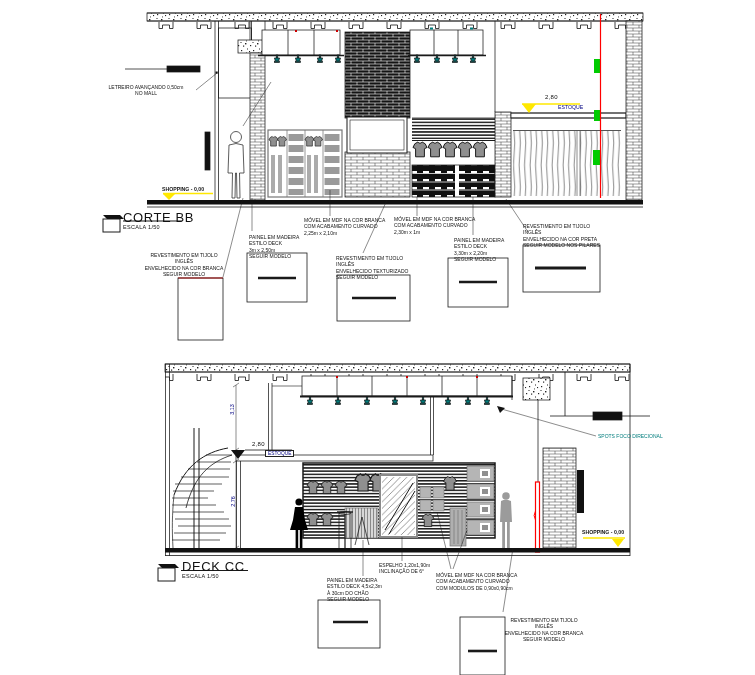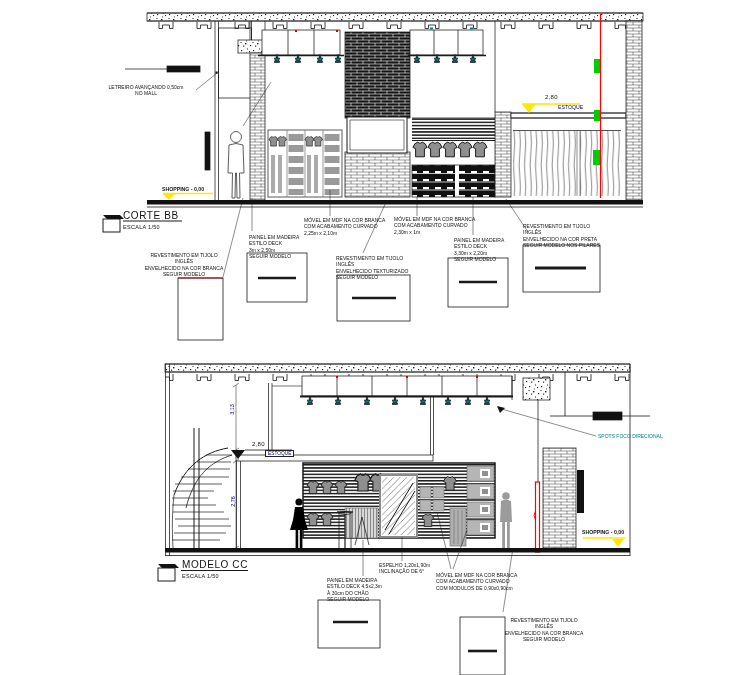--- a/index.html
+++ b/index.html
@@ -1,21 +1,21 @@
 <!DOCTYPE html>
 <html><head>
 <meta charset="utf-8">
 <style>
   html,body{margin:0;padding:0;background:#fff;}
   #canvas{position:relative;width:755px;height:675px;background:#fff;overflow:hidden;
           font-family:"Liberation Sans",sans-serif;}
   #linework{position:absolute;left:0;top:0;}
   .lbl{position:absolute;font-size:5px;line-height:1.25;color:#141414;white-space:pre-line;}
   .ctr{text-align:center;}
-  .title{position:absolute;font-size:10px;letter-spacing:.6px;color:#111;}
+  .title{position:absolute;font-size:13px;letter-spacing:.6px;color:#111;}
   .scale{position:absolute;font-size:5.5px;color:#111;letter-spacing:.3px;}
   .dimtxt{position:absolute;font-size:6px;color:#111;letter-spacing:.3px;}
   .navy{color:#000080;}
   .teal{color:#007d7d;}
   .bold{font-weight:700;}
   .vdim{position:absolute;width:16px;height:7px;font-size:5.5px;color:#000080;
         transform:rotate(-90deg);text-align:center;}
   .boxlbl{position:absolute;font-size:4.8px;color:#000080;border:0.6px solid #222;
           padding:0 2px;background:#fff;}
 </style>
@@ -479,21 +479,21 @@
 COM ACABAMENTO CURVADO
 2,30m x 1m</div>
 <div class="lbl" style="left:454px;top:237px;width:60px;">PAINEL EM MADEIRA
 ESTILO DECK
 3,30m x 2,20m
 SEGUIR MODELO</div>
 <div class="lbl" style="left:523px;top:223px;width:82px;">REVESTIMENTO EM TIJOLO INGLÊS
 ENVELHECIDO NA COR PRETA
 SEGUIR MODELO NOS PILARES</div>
 
-<div class="title" style="left:182px;top:559px;">MODELO CC</div>
+<div class="title" style="left:182px;top:559px;">DECK CC</div>
 <div class="scale" style="left:182px;top:573px;">ESCALA 1/50</div>
 <div class="vdim" style="left:224px;top:406px;">3,13</div>
 <div class="vdim" style="left:225px;top:498px;">2,76</div>
 <div class="dimtxt" style="left:252px;top:441px;">2,80</div>
 <div class="boxlbl" style="left:265px;top:450px;">ESTOQUE</div>
 <div class="lbl teal" style="left:598px;top:433px;width:110px;">SPOTS FOCO DIRECIONAL</div>
 <div class="lbl bold" style="left:582px;top:529px;width:62px;font-size:5.2px;">SHOPPING - 0,00</div>
 <div class="lbl" style="left:327px;top:577px;width:66px;">PAINEL EM MADEIRA
 ESTILO DECK 4,5x2,3m
 À 30cm DO CHÃO

